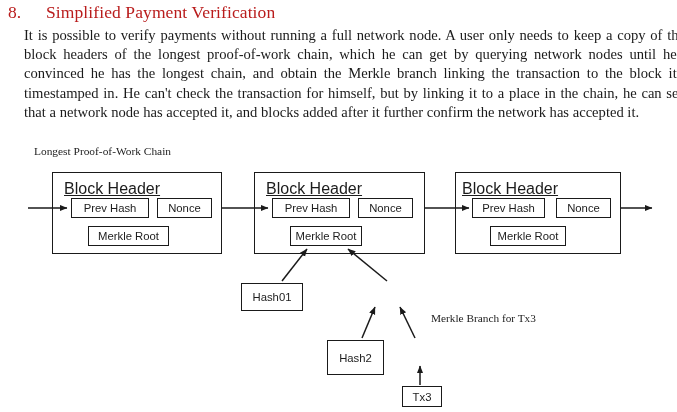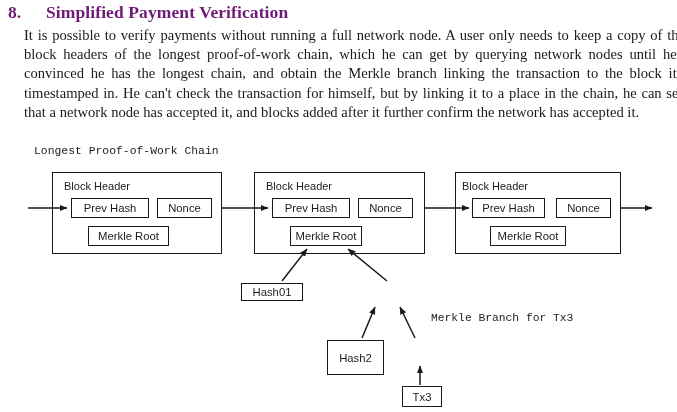--- a/index.html
+++ b/index.html
@@ -15,23 +15,23 @@
     overflow: hidden;
   }
 
   
   .section-heading {
     position: absolute;
     left: 8px;
     top: 2px;
     width: 660px;
     font-family: "Liberation Serif", "DejaVu Serif", serif;
-    font-weight: bold;
+    font-weight: normal;
     font-size: 17.5px;
-    color: #701a75;
+    color: #b91c1c;
     letter-spacing: 0.1px;
   }
   .section-heading .num {
     display: inline-block;
     width: 38px;
   }
   .body-text {
     position: absolute;
     left: 24px;
     top: 26px;
@@ -56,21 +56,21 @@
     position: absolute;
     left: 0;
     top: 0;
     width: 677px;
     height: 272px;
     overflow: visible;
   }
 
   .dlabel {
     position: absolute;
-    font-family: Liberation Mono, monospace;
+    font-family: Liberation Serif, serif;
     font-size: 11.3px;
     color: #1c1c1c;
     white-space: nowrap;
   }
 
   .chain-title {
     left: 34px;
     top: 5px;
     font-size: 11.4px;
   }
@@ -82,23 +82,24 @@
 
   .block-outer {
     position: absolute;
     box-sizing: border-box;
     border: 1.6px solid #1a1a1a;
     background: transparent;
   }
   .block-title {
     position: absolute;
     font-family: "Liberation Sans", "DejaVu Sans", sans-serif;
-    font-size: 11px;
+    font-size: 16px;
     color: #1c1c1c;
     white-space: nowrap;
+    text-decoration: underline;
   }
 
   .nodebox {
     position: absolute;
     box-sizing: border-box;
     display: flex;
     align-items: center;
     justify-content: center;
     border: 1.4px solid #1a1a1a;
     background: #ffffff;
@@ -170,21 +171,21 @@
     <div class="nodebox" style="left:272px; top:58px; width:78px; height:20px;">Prev Hash</div>
     <div class="nodebox" style="left:358px; top:58px; width:55px; height:20px;">Nonce</div>
     <div class="nodebox" style="left:290px; top:86px; width:72px; height:20px;">Merkle Root</div>
 
     <div class="block-outer" style="left:455px; top:32px; width:166px; height:82px;"></div>
     <div class="block-title" style="left:462px; top:40px;">Block Header</div>
     <div class="nodebox" style="left:472px; top:58px; width:73px; height:20px;">Prev Hash</div>
     <div class="nodebox" style="left:556px; top:58px; width:55px; height:20px;">Nonce</div>
     <div class="nodebox" style="left:490px; top:86px; width:76px; height:20px;">Merkle Root</div>
 
-    <div class="nodebox thick" style="left:241px; top:143px; width:62px; height:18px;">Hash01</div>
+    <div class="nodebox thick" style="left:241px; top:143px; width:62px; height:28px;">Hash01</div>
 
 
     <div class="nodebox thick" style="left:327px; top:200px; width:57px; height:35px;">Hash2</div>
 
 
     <div class="nodebox" style="left:402px; top:246px; width:40px; height:21px;">Tx3</div>
 
     <div class="dlabel branch-label">Merkle Branch for Tx3</div>
 
   </div>

